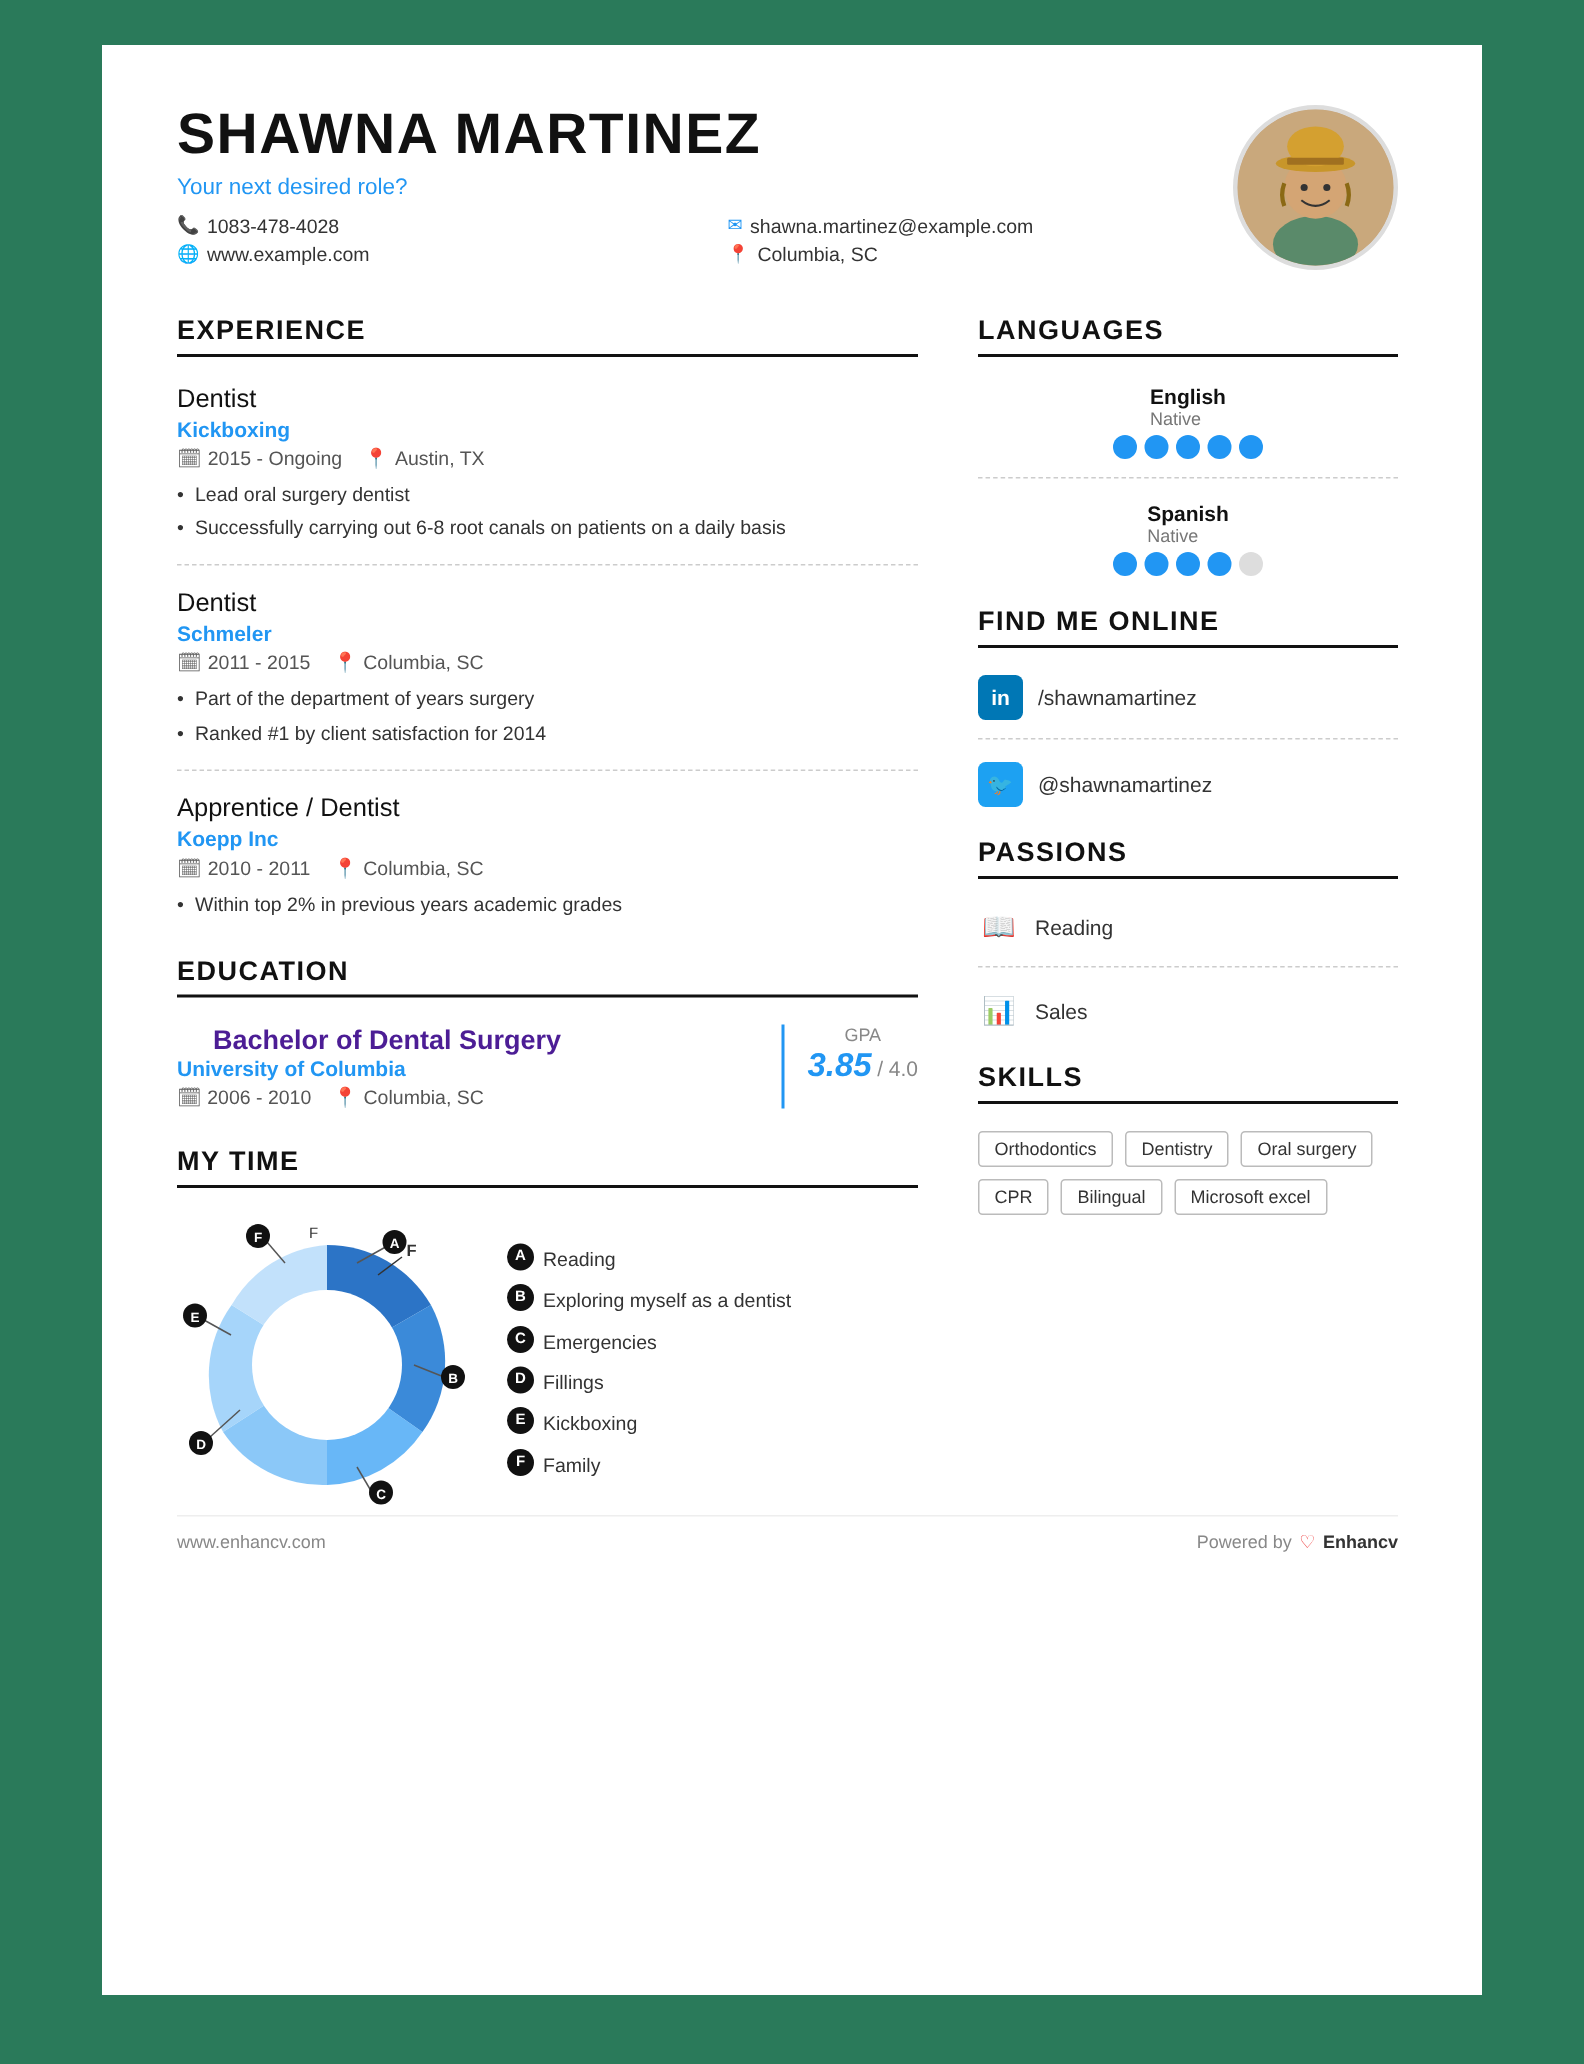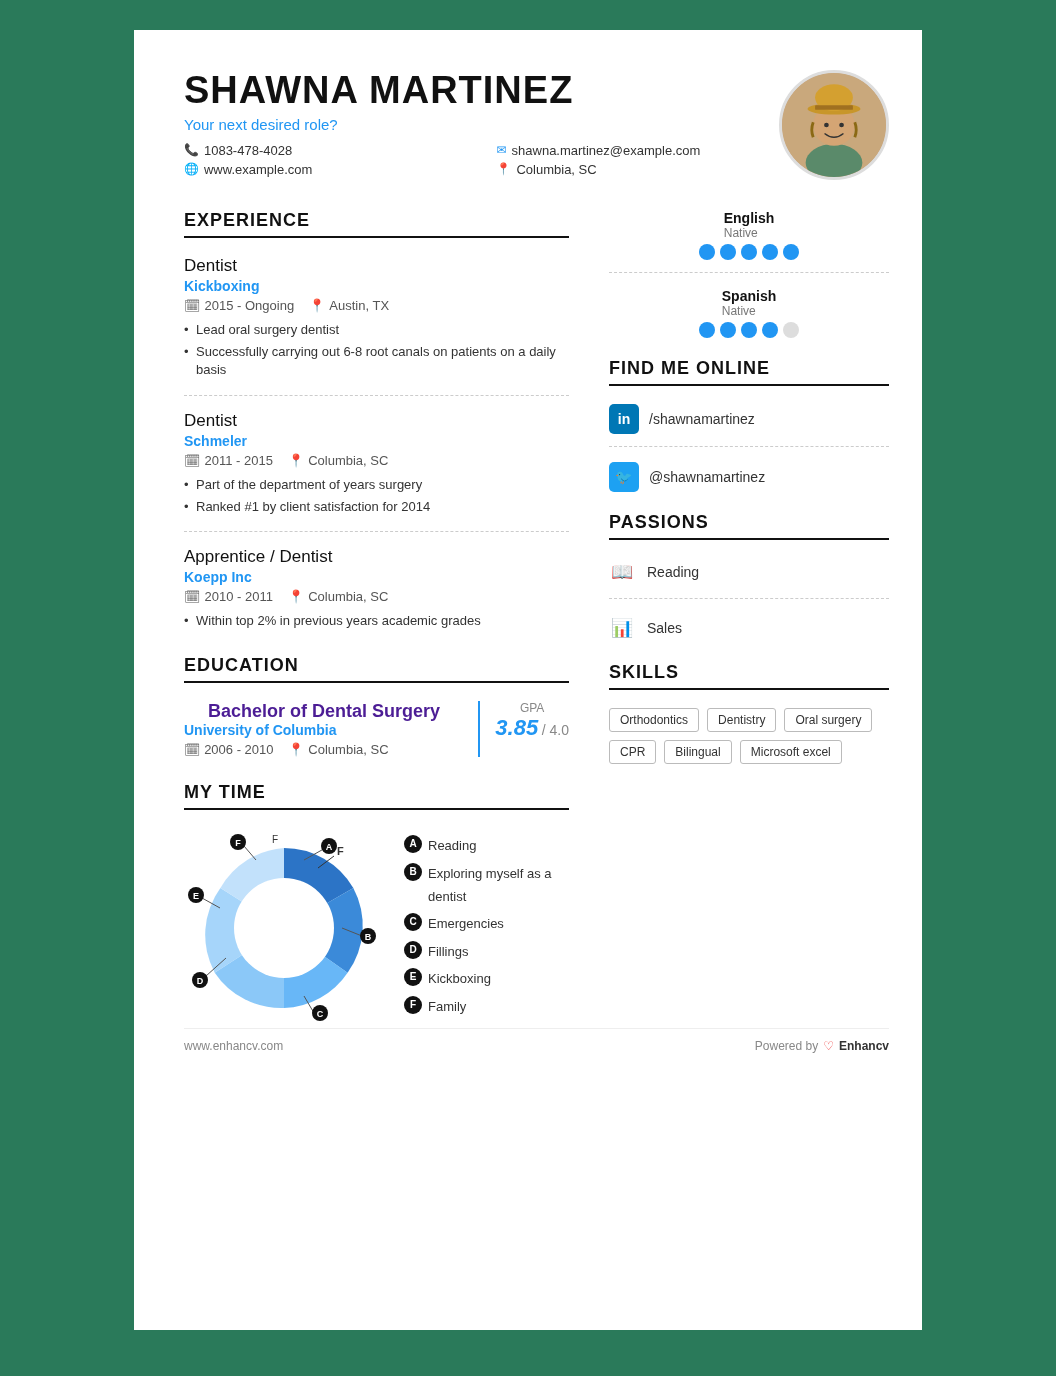--- a/index.html
+++ b/index.html
@@ -7,23 +7,23 @@
       background: #2a7a5a;
       display: flex;
       justify-content: center;
       align-items: flex-start;
       min-height: 100vh;
       padding: 30px 20px;
       font-family: Arial, sans-serif;
     }
     .resume-wrapper {
       background: white;
-      width: 788px;
+      width: 920px;
       min-height: 1300px;
-      padding: 40px 33px 30px 50px;
+      padding: 40px 56px 30px 50px;
       position: relative;
     }
     
     .header {
       display: flex;
       justify-content: space-between;
       align-items: flex-start;
       margin-bottom: 30px;
     }
     .header-left { flex: 1; }
@@ -489,20 +489,21 @@
           <div class="chart-label-item">
             <span class="chart-label-letter">F</span>
             <span>Family</span>
           </div>
         </div>
       </div>
     </div>
 
     <div class="right-col">
 
+      <div class="section-title">LANGUAGES</div>
 
       <div class="lang-item">
         <div class="lang-header">
           <div>
             <div class="lang-name">English</div>
             <div class="lang-level">Native</div>
           </div>
           <div class="lang-dots">
             <span class="dot dot-filled"></span>
             <span class="dot dot-filled"></span>

